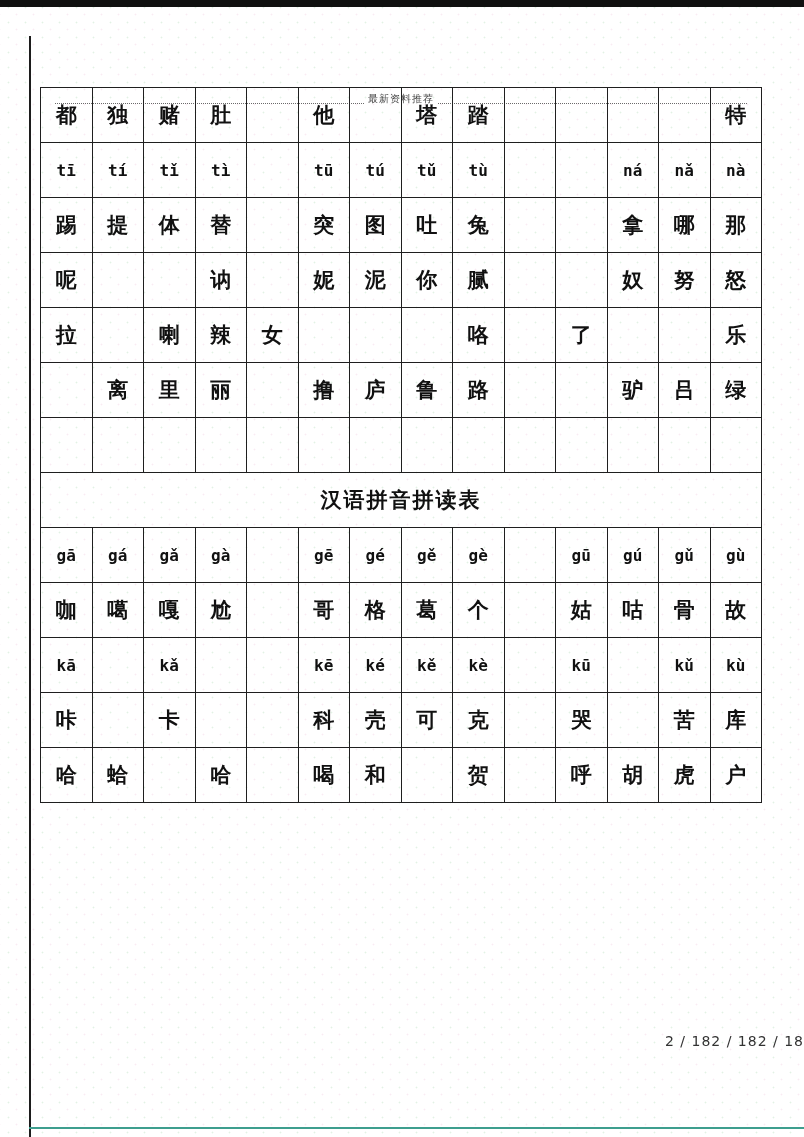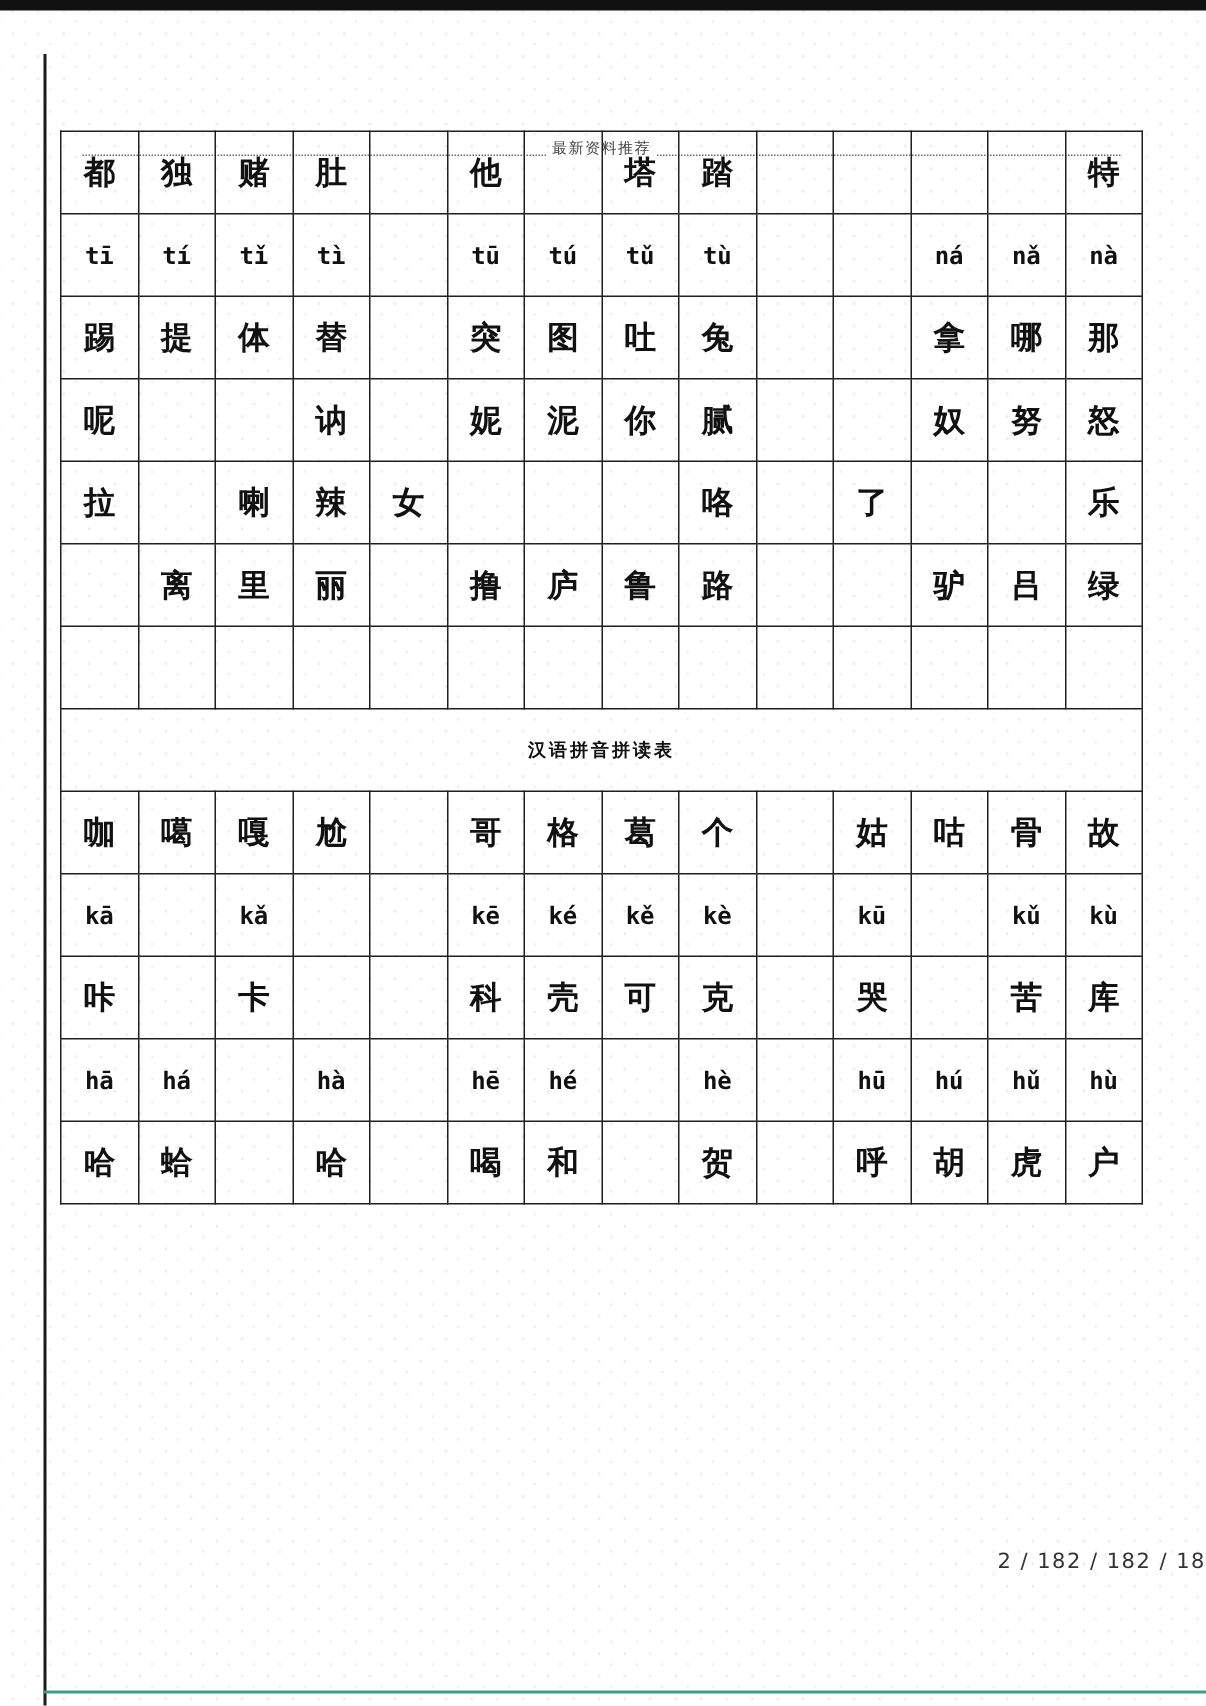--- a/index.html
+++ b/index.html
@@ -25,21 +25,21 @@
   .table-wrap{position:absolute;left:40px;top:87px;width:722px;}
   table.grid{border-collapse:collapse;table-layout:fixed;width:722px;}
   table.grid td{
     border:1.5px solid #1f1f1f;
     text-align:center;vertical-align:middle;
     padding:0;overflow:hidden;white-space:nowrap;
   }
   tr.row{height:55px;}
   td.hanzi{font-size:21px;font-weight:700;font-family:"DejaVu Sans",sans-serif;}
   td.pinyin{font-size:16px;font-weight:600;font-family:"DejaVu Sans Mono",monospace;}
-  td.title-cell{font-size:12px;font-weight:700;letter-spacing:2px;}
+  td.title-cell{font-size:21px;font-weight:700;letter-spacing:2px;}
 
   .footer{position:absolute;left:0;top:1033px;width:804px;text-align:right;
     font-size:14px;color:#333;letter-spacing:1px;font-family:"DejaVu Sans",sans-serif;}
 </style>
 </head>
 <body>
 
 <div class="top-bar"></div>
 <div class="left-rule"></div>
 
@@ -161,20 +161,36 @@
           <td class="empty"></td>
           <td class="empty"></td>
           <td class="empty"></td>
           <td class="empty"></td>
           <td class="empty"></td>
         </tr>
         <tr class="row">
           <td colspan="14" class="title-cell">汉语拼音拼读表</td>
         </tr>
         <tr class="row">
+          <td class="pinyin">gā</td>
+          <td class="pinyin">gá</td>
+          <td class="pinyin">gǎ</td>
+          <td class="pinyin">gà</td>
+          <td class="pinyin"></td>
+          <td class="pinyin">gē</td>
+          <td class="pinyin">gé</td>
+          <td class="pinyin">gě</td>
+          <td class="pinyin">gè</td>
+          <td class="pinyin"></td>
+          <td class="pinyin">gū</td>
+          <td class="pinyin">gú</td>
+          <td class="pinyin">gǔ</td>
+          <td class="pinyin">gù</td>
+        </tr>
+        <tr class="row">
           <td class="hanzi">咖</td>
           <td class="hanzi">噶</td>
           <td class="hanzi">嘎</td>
           <td class="hanzi">尬</td>
           <td class="hanzi"></td>
           <td class="hanzi">哥</td>
           <td class="hanzi">格</td>
           <td class="hanzi">葛</td>
           <td class="hanzi">个</td>
           <td class="hanzi"></td>
@@ -209,36 +225,20 @@
           <td class="hanzi">壳</td>
           <td class="hanzi">可</td>
           <td class="hanzi">克</td>
           <td class="hanzi"></td>
           <td class="hanzi">哭</td>
           <td class="hanzi"></td>
           <td class="hanzi">苦</td>
           <td class="hanzi">库</td>
         </tr>
         <tr class="row">
-          <td class="pinyin">hā</td>
-          <td class="pinyin">há</td>
-          <td class="pinyin"></td>
-          <td class="pinyin">hà</td>
-          <td class="pinyin"></td>
-          <td class="pinyin">hē</td>
-          <td class="pinyin">hé</td>
-          <td class="pinyin"></td>
-          <td class="pinyin">hè</td>
-          <td class="pinyin"></td>
-          <td class="pinyin">hū</td>
-          <td class="pinyin">hú</td>
-          <td class="pinyin">hǔ</td>
-          <td class="pinyin">hù</td>
-        </tr>
-        <tr class="row">
           <td class="hanzi">哈</td>
           <td class="hanzi">蛤</td>
           <td class="hanzi"></td>
           <td class="hanzi">哈</td>
           <td class="hanzi"></td>
           <td class="hanzi">喝</td>
           <td class="hanzi">和</td>
           <td class="hanzi"></td>
           <td class="hanzi">贺</td>
           <td class="hanzi"></td>

